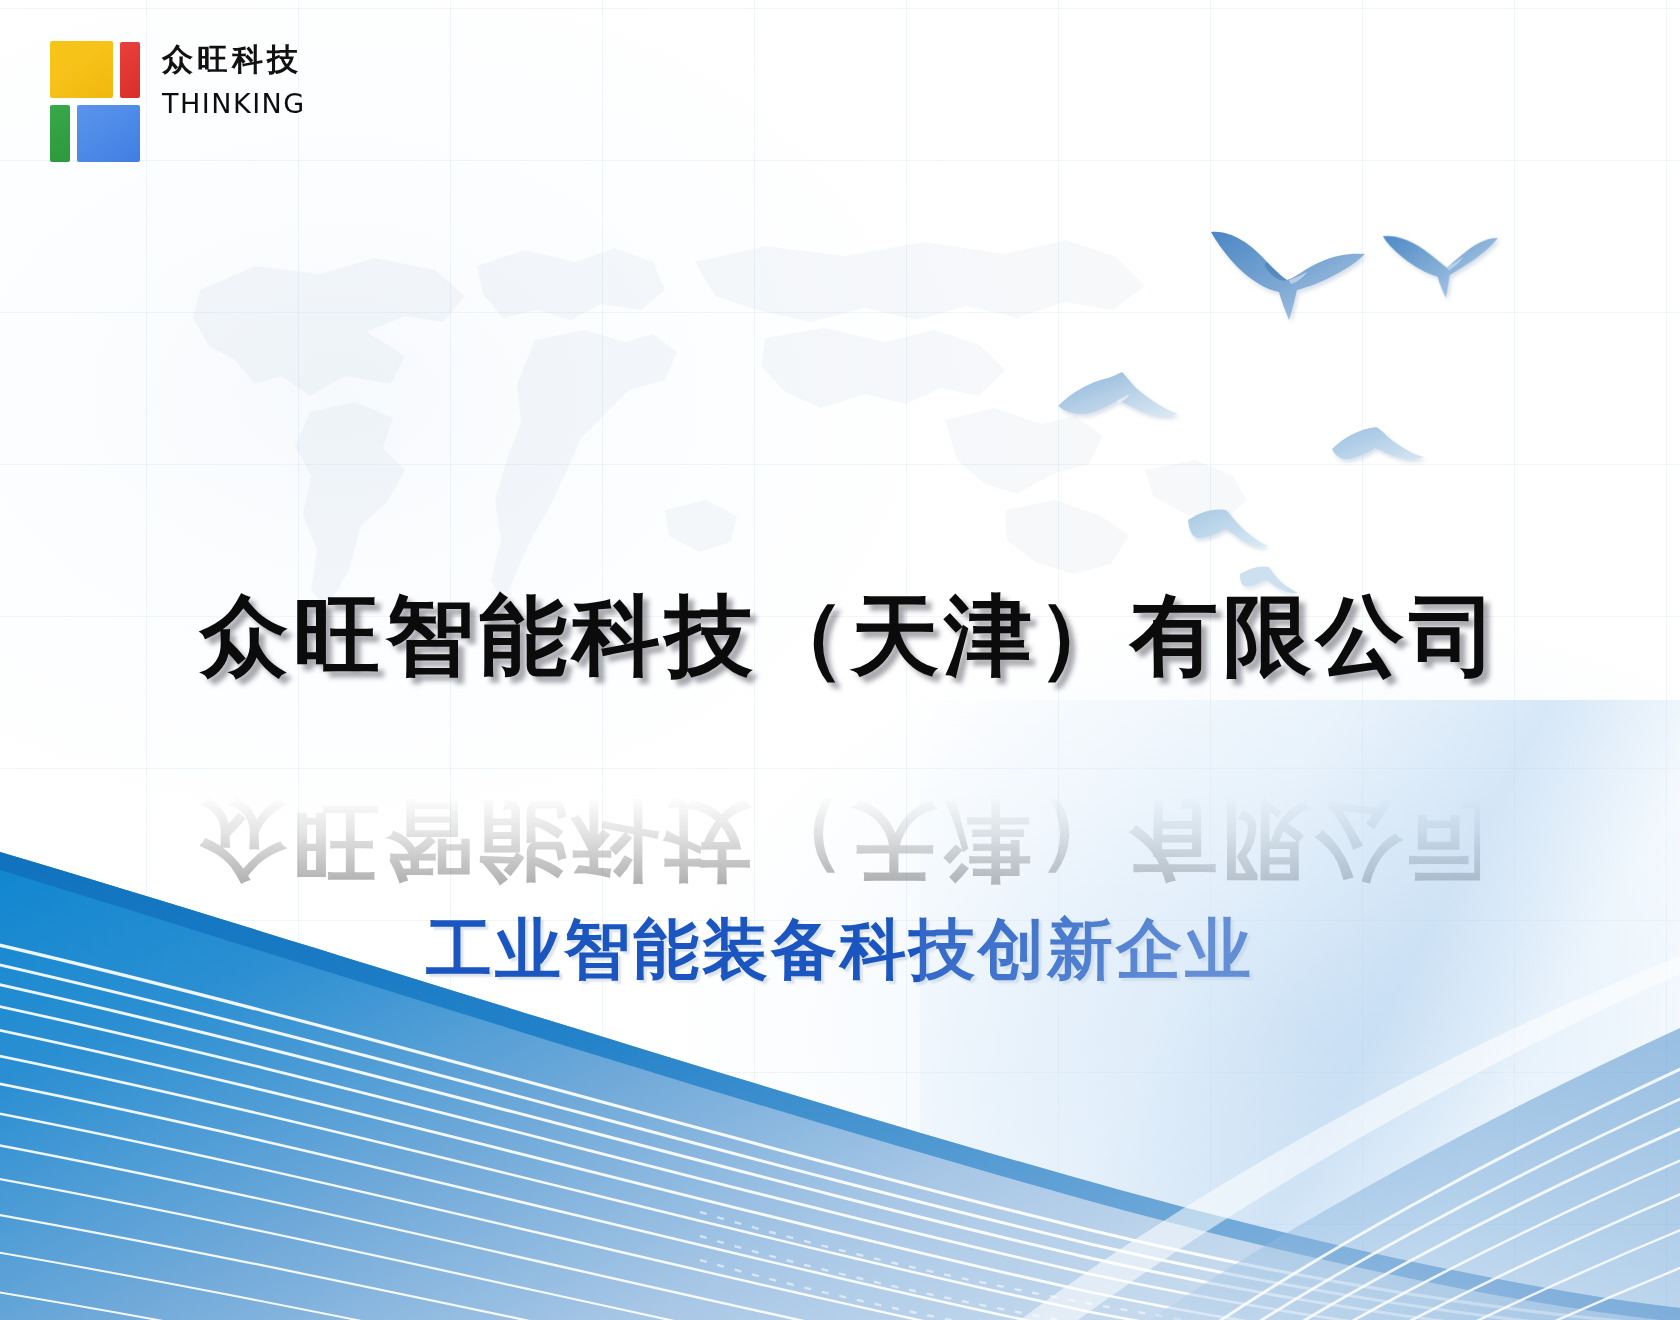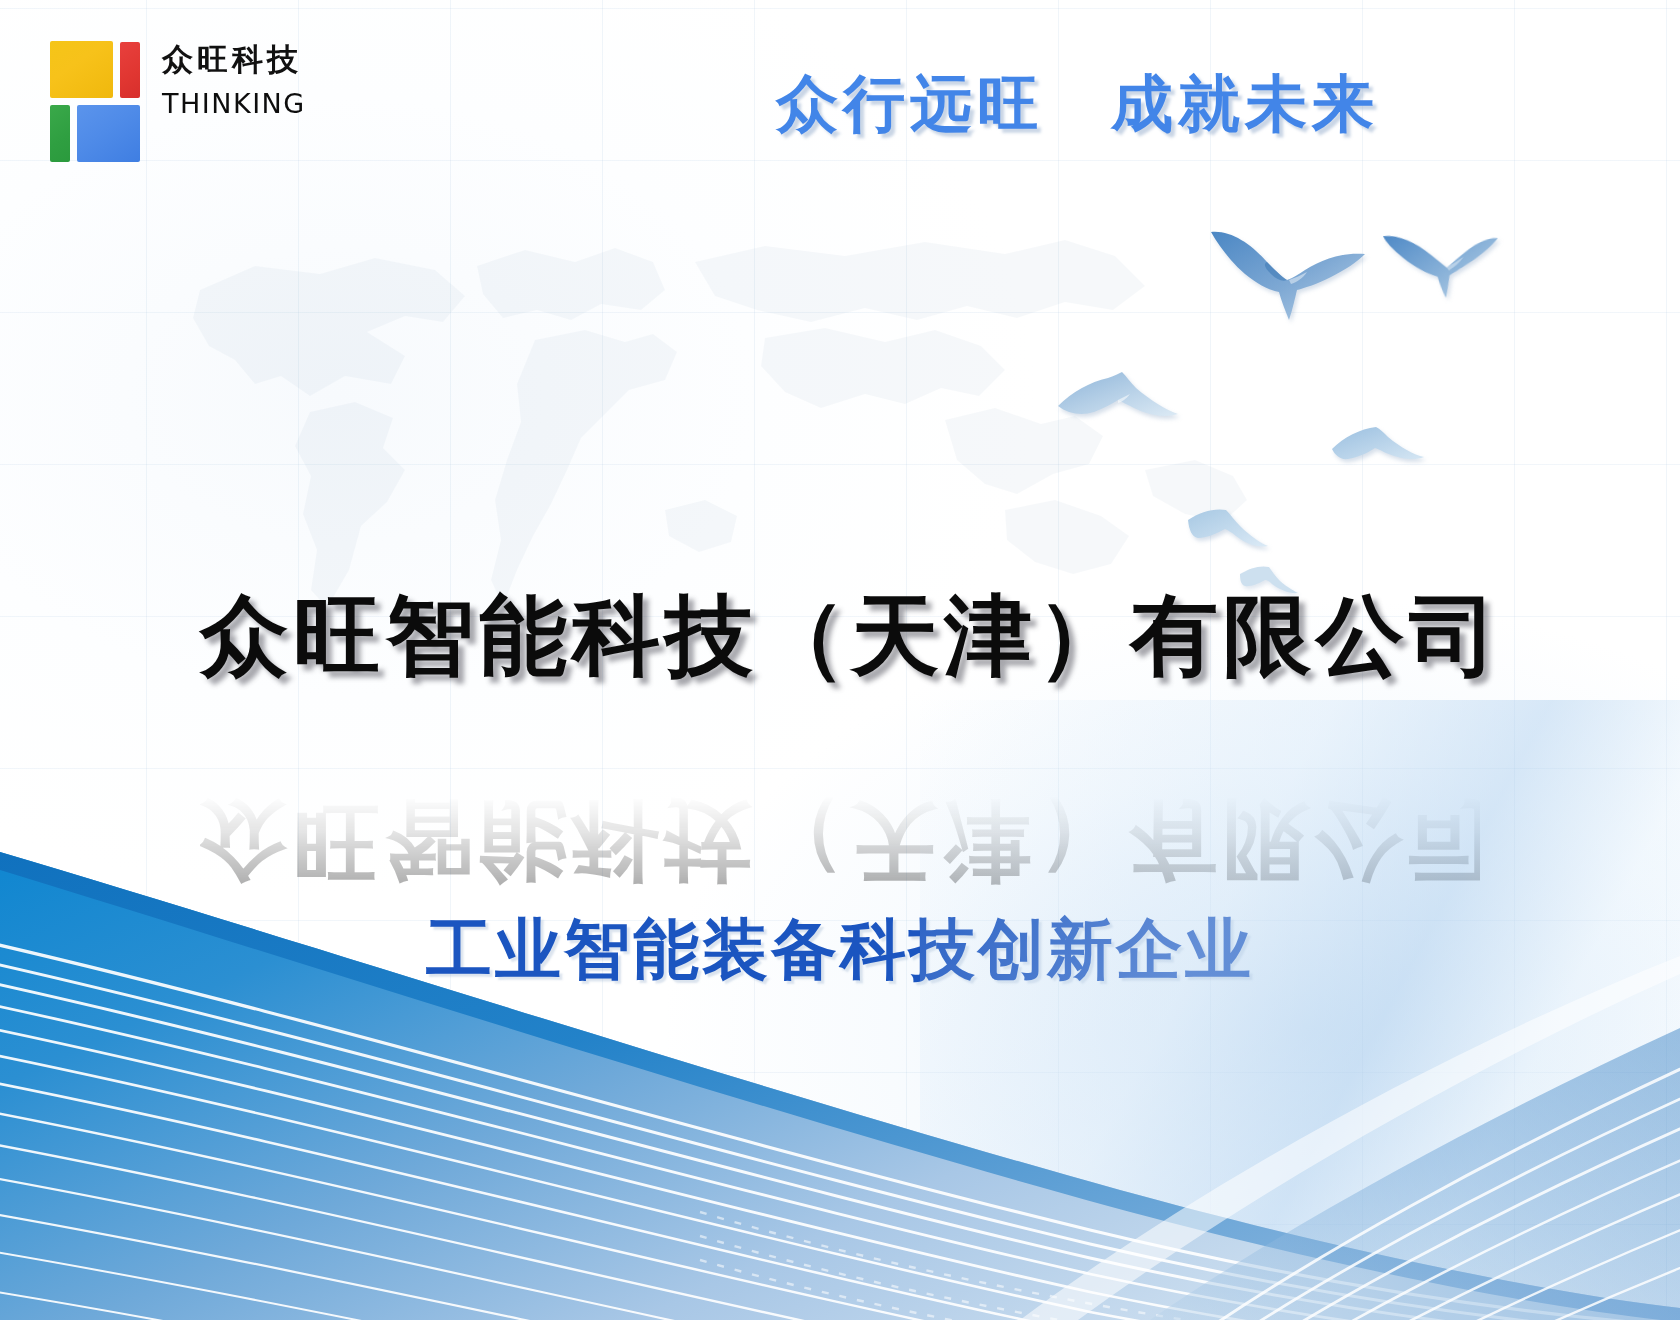--- a/index.html
+++ b/index.html
@@ -165,21 +165,20 @@
         <div class="blk blk-red"></div>
         <div class="blk blk-green"></div>
         <div class="blk blk-blue"></div>
       </div>
       <div class="logo-text">
         <div class="logo-cn">众旺科技</div>
         <div class="logo-en">THINKING</div>
       </div>
     </div>
 
-    <div class="tagline">众行远旺　成就未来</div>
   </div>
 
   <div class="birds">
     <div class="bird b1">
       <svg viewBox="0 0 170 110">
         <defs>
           <linearGradient id="bg1" x1="0" y1="0" x2="1" y2="1">
             <stop offset="0%" stop-color="#4b87c4"></stop>
             <stop offset="55%" stop-color="#7fa9d4"></stop>
             <stop offset="100%" stop-color="#b9d2e8"></stop>

